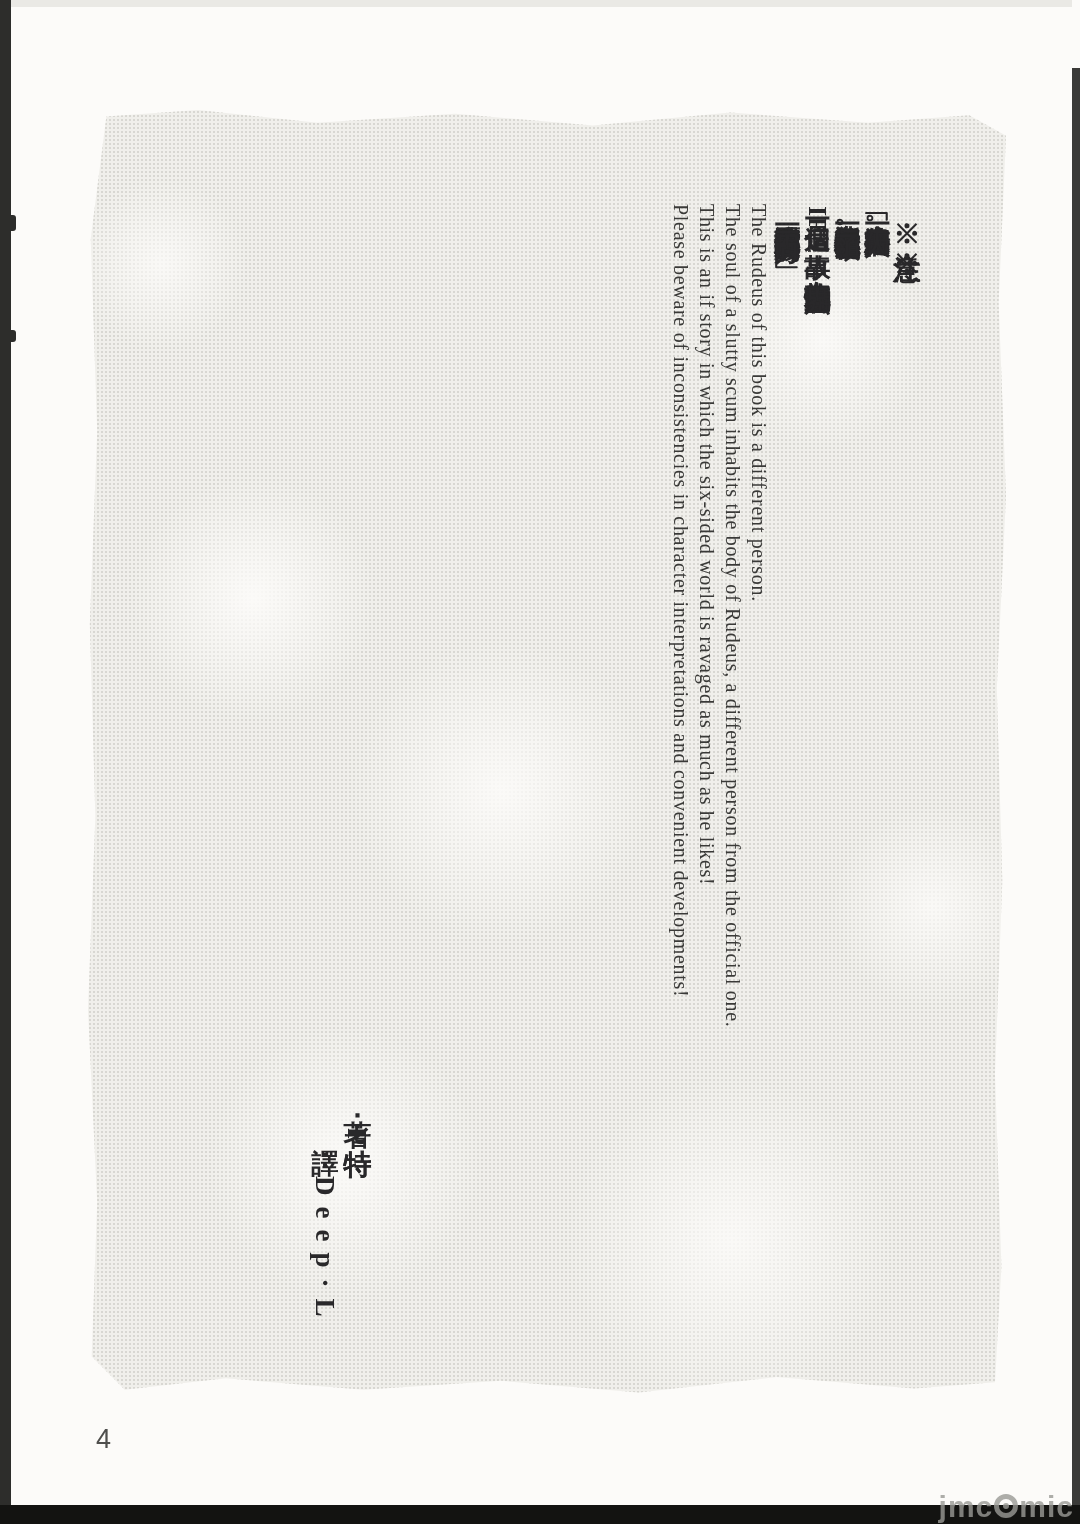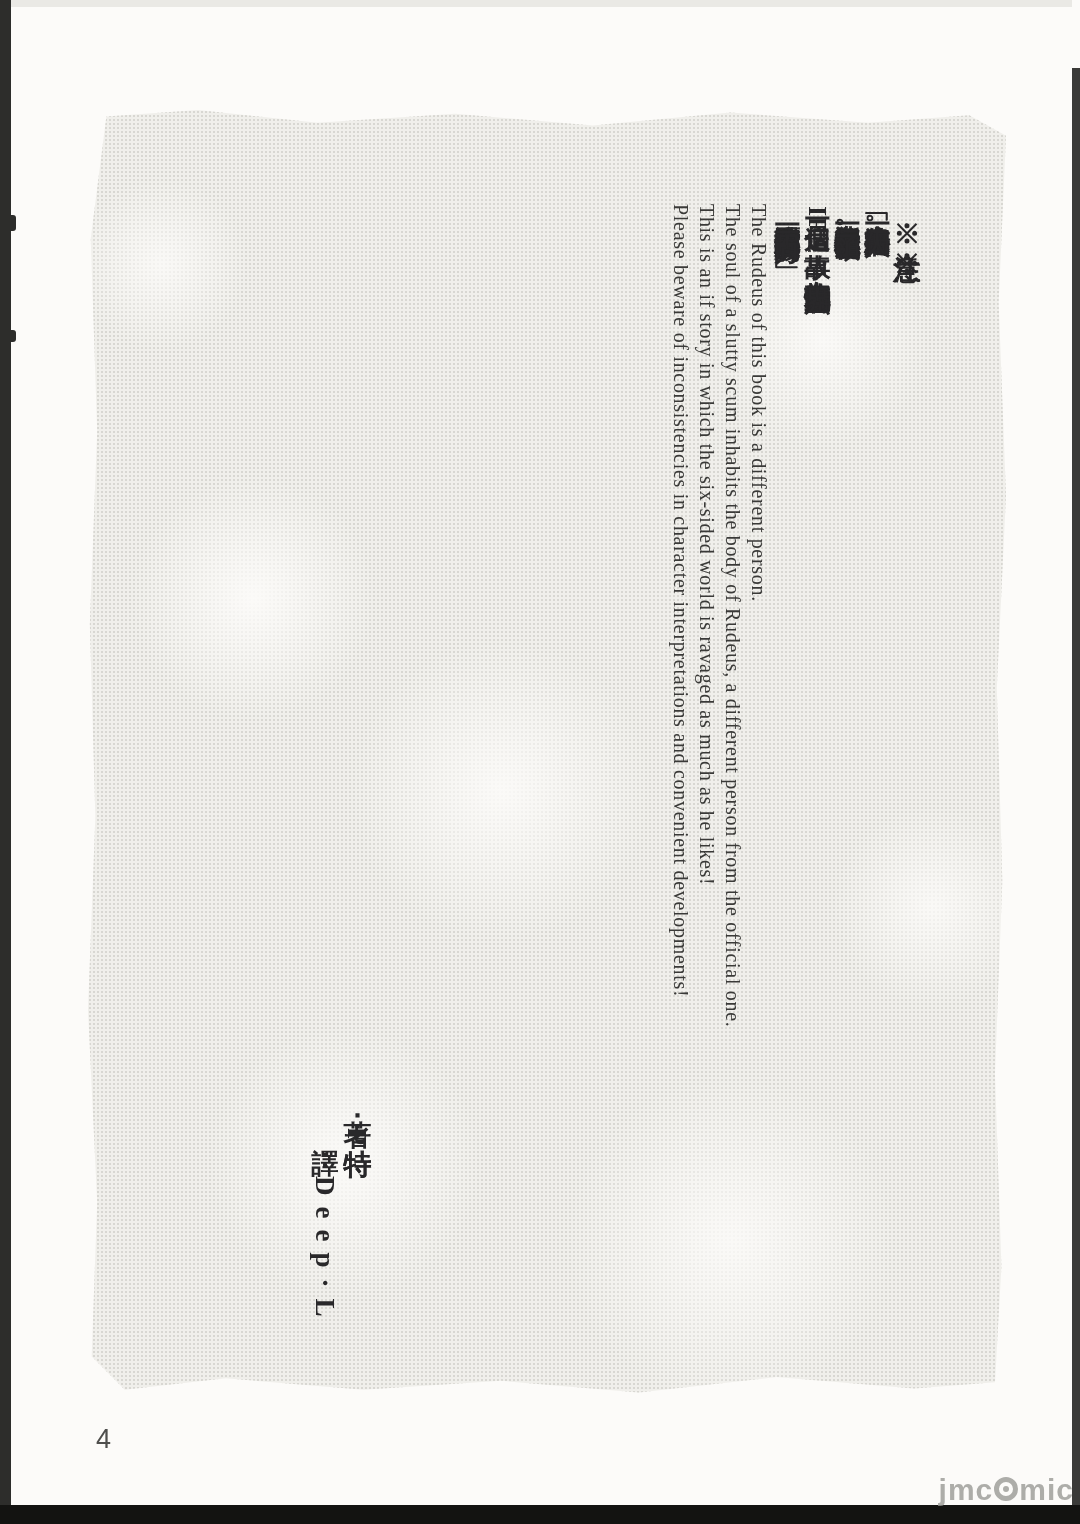--- a/index.html
+++ b/index.html
@@ -61,21 +61,21 @@
   .credit-author{font-size:28px;line-height:32px;margin-left:3px;letter-spacing:0.5px;}
   .credit-translator{font-size:27px;line-height:32px;letter-spacing:11px;text-indent:29px;}
   
   .pageno{
     position:absolute;left:96px;top:1424px;
     font-family:"Liberation Sans","DejaVu Sans",sans-serif;
     font-size:27px;color:#4f4f4d;
   }
   
   .watermark{
-    position:absolute;right:6px;bottom:18px;
+    position:absolute;right:6px;bottom:1px;
     font-family:"Liberation Sans","DejaVu Sans",sans-serif;
     font-size:30px;font-weight:700;letter-spacing:1px;
     color:var(--watermark,#9a9a96);opacity:0.8;
     white-space:nowrap;line-height:32px;margin-top:32px;
   }
   .wm-o{
     display:inline-block;width:14px;height:14px;
     border:5px solid currentColor;border-radius:50%;
     vertical-align:-1px;margin:0 1px;position:relative;
   }

